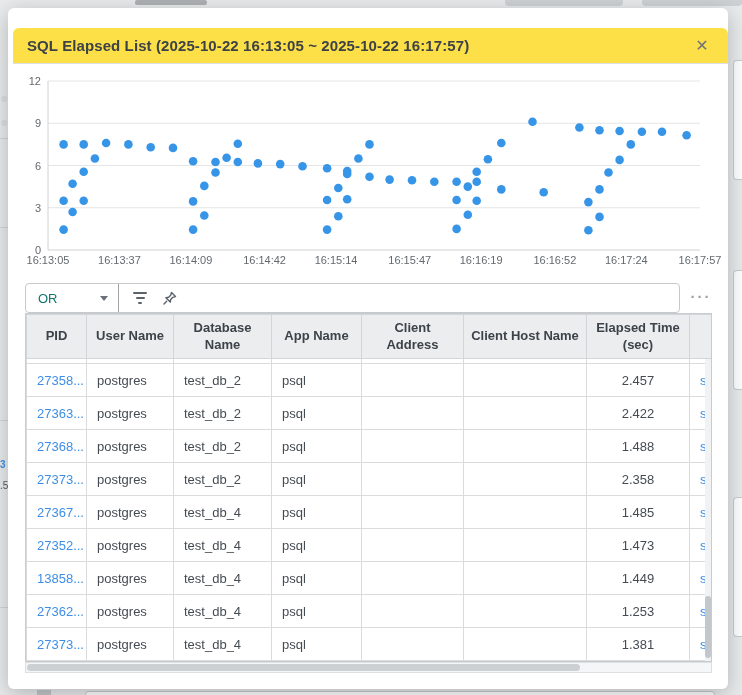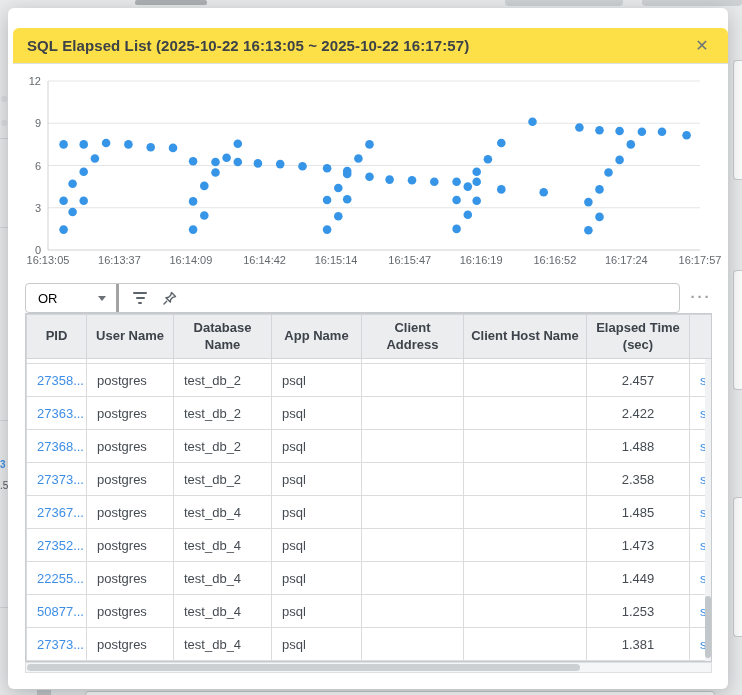--- a/index.html
+++ b/index.html
@@ -18,22 +18,22 @@
   .close { position:absolute; right:14px; top:0; width:24px; line-height:36px; text-align:center;
            font-size:16px; color:#6e747a; cursor:pointer; }
 
   
   #chart-svg { position:absolute; left:12px; top:54px; overflow:visible; }
   #chart-svg text { font-family:"Liberation Sans", sans-serif; }
 
   
   .filter-box { position:absolute; left:17px; top:275px; width:655px; height:30px;
                 border:1px solid #c5c9cc; border-radius:4px; background:#fff; display:flex; }
-  .logic { width:93px; border-right:3px solid #a3a3a3; display:flex; align-items:center;
-           justify-content:space-between; padding:0 10px 0 12px; font-size:13px; color:#000000; cursor:pointer; }
+  .logic { width:93px; border-right:1px solid #a3a3a3; display:flex; align-items:center;
+           justify-content:space-between; padding:0 10px 0 12px; font-size:13px; color:#0f766e; cursor:pointer; }
   .caret { width:0; height:0; border-left:4px solid transparent; border-right:4px solid transparent;
            border-top:5px solid #6a7076; }
   .ficons { display:flex; align-items:center; gap:15px; padding-left:14px; flex:1; }
   .funnel { display:flex; flex-direction:column; gap:3px; align-items:center; width:14px; }
   .funnel i { display:block; height:2px; background:#5c636a; border-radius:1px; }
   .funnel i:nth-child(1){width:14px;} .funnel i:nth-child(2){width:9px;} .funnel i:nth-child(3){width:4px;}
   .fill { flex:1; height:100%; }
   .more { position:absolute; left:678px; top:275px; width:30px; height:30px; text-align:center;
           line-height:28px; color:#9aa0a6; font-size:15px; font-weight:700; letter-spacing:2px; cursor:pointer; }
 
@@ -285,31 +285,31 @@
               <td class="c-pid">27352...</td>
               <td>postgres</td>
               <td>test_db_4</td>
               <td>psql</td>
               <td></td>
               <td></td>
               <td class="c-elapsed">1.473</td>
               <td class="c-sql">sel</td>
             </tr>
             <tr>
-              <td class="c-pid">22255...</td>
+              <td class="c-pid">13858...</td>
               <td>postgres</td>
               <td>test_db_4</td>
               <td>psql</td>
               <td></td>
               <td></td>
               <td class="c-elapsed">1.449</td>
               <td class="c-sql">sel</td>
             </tr>
             <tr>
-              <td class="c-pid">50877...</td>
+              <td class="c-pid">27362...</td>
               <td>postgres</td>
               <td>test_db_4</td>
               <td>psql</td>
               <td></td>
               <td></td>
               <td class="c-elapsed">1.253</td>
               <td class="c-sql">sel</td>
             </tr>
             <tr>
               <td class="c-pid">27373...</td>

